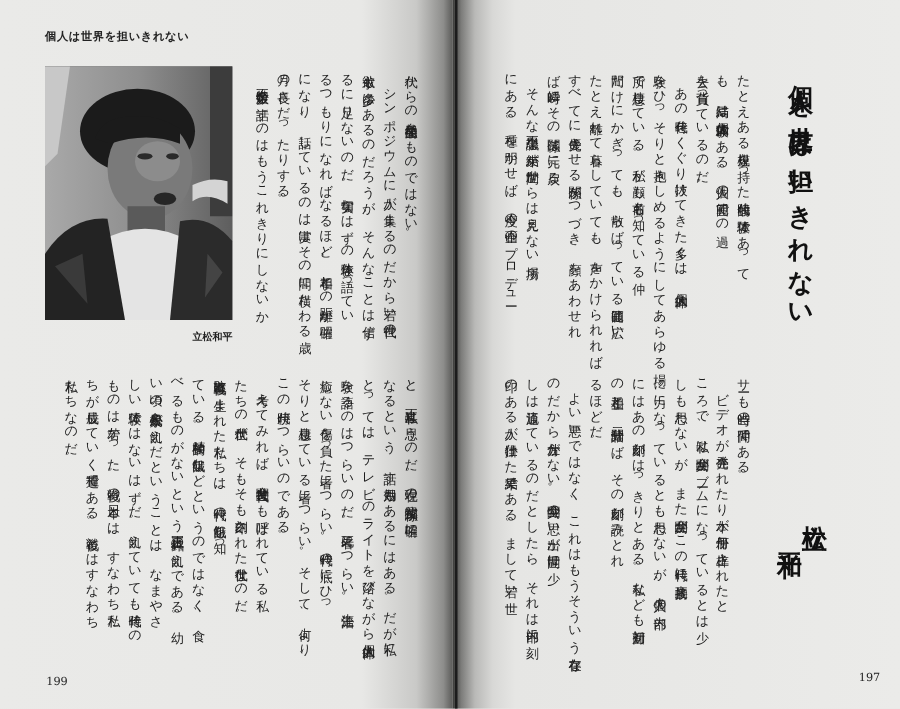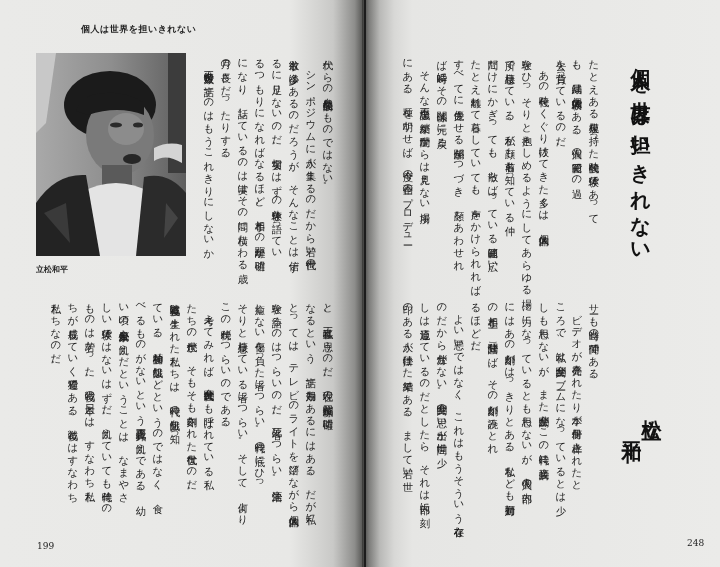--- a/index.html
+++ b/index.html
@@ -21,36 +21,36 @@
   .page-right { left: 362px; width: 358px;
     background: linear-gradient(to right, #3a3a38 0%, #7d7d7b 2%, #b9b9b7 5%, #d8d8d6 9%, #e6e6e4 14%, #ebebe9 100%);
   }
   .gutter-line {
     position: absolute; left: 364px; top: 0; width: 2px; height: 567px;
     background: #1c1c1c;
   }
   .running-head {
     position: absolute; left: 36px; top: 23px;
     font-family: "DejaVu Sans", "Liberation Sans", sans-serif;
-    font-size: 9px; font-weight: bold; color: #222; letter-spacing: 0.5px; margin-left: 45px;
+    font-size: 9px; font-weight: bold; color: #222; letter-spacing: 0.5px;
   }
   .page-number {
     position: absolute; font-size: 9px; color: #222;
     font-family: "DejaVu Serif", serif;
   }
   .pn-left { left: 37px; top: 541px; }
   .pn-right { left: 687px; top: 538px; }
 
   .photo {
     position: absolute; left: 36px; top: 53px; width: 150px; height: 203px;
     background: #6f6f6f; overflow: hidden;
   }
   .photo svg { display: block; }
   .caption {
-    position: absolute; left: 36px; top: 264px; width: 150px; text-align: left;
+    position: absolute; left: 36px; top: 264px; width: 150px; text-align: right;
     font-family: "DejaVu Sans", "Liberation Sans", sans-serif;
     font-size: 8px; font-weight: bold; color: #222;
   }
 
   .col {
     position: absolute;
     writing-mode: vertical-rl;
     text-orientation: upright;
     font-size: 10.4px;
     line-height: 1;
@@ -178,14 +178,14 @@
     <div class="col" style="left:153px; top:296px;">ている。精神的な飢餓などというのではなく、食</div>
     <div class="col" style="left:136px; top:296px;">べるものがないという正真正銘の飢えである。幼</div>
     <div class="col" style="left:119px; top:296px;">い頃の心象風景が飢えだということは、なまやさ</div>
     <div class="col" style="left:102px; top:296px;">しい体験ではないはずだ。飢えていても時代その</div>
     <div class="col" style="left:85px;  top:296px;">ものは若かった。戦後の日本とは、すなわち私た</div>
     <div class="col" style="left:68px;  top:296px;">ちが成長していく過程である。戦後とはすなわち</div>
     <div class="col" style="left:51px;  top:296px;">私たちなのだ。</div>
   </div>
 
   <div class="page-number pn-left">199</div>
-  <div class="page-number pn-right">248</div>
+  <div class="page-number pn-right">197</div>
 </div>
 
 </body></html>

